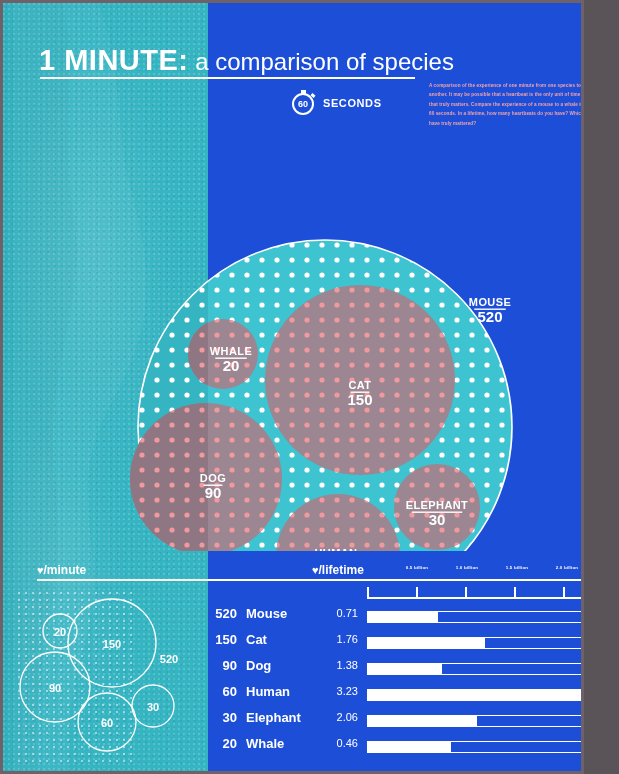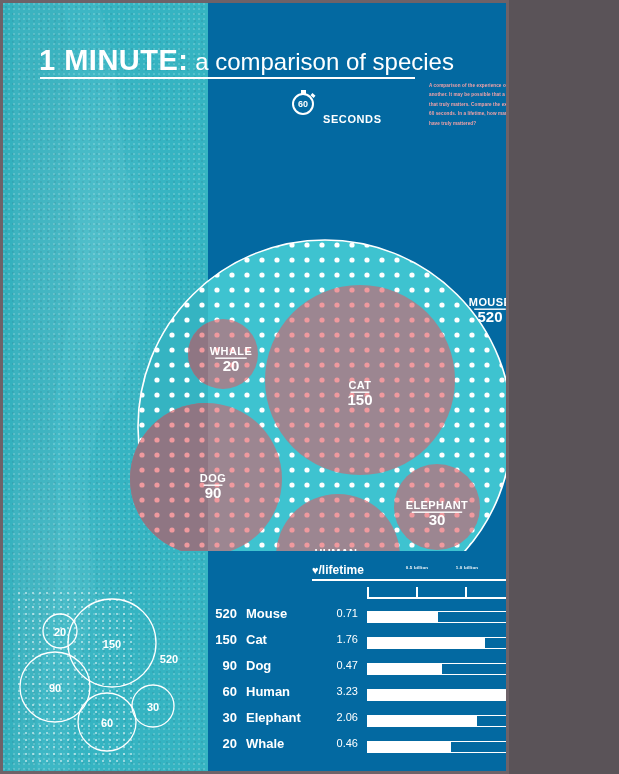--- a/index.html
+++ b/index.html
@@ -1,20 +1,20 @@
 <!DOCTYPE html>
 <html><head>
 <meta charset="utf-8">
 <style>
   html,body{margin:0;padding:0;background:#5a5358;}
   body{font-family:"Liberation Sans",sans-serif;}
 
   #page{
-    position:relative;width:509px;height:774px;overflow:hidden;
-    background:#0369a1;
+    position:relative;width:584px;height:774px;overflow:hidden;
+    background:#1d4ed8;
     border:3px solid #6e6268;
     box-sizing:border-box;
   }
 
   
   .texture-band{
     position:absolute;left:0;top:0;width:205px;height:100%;
     background-color:#35b4c2;
     background-image:
       radial-gradient(circle at 1px 1px, rgba(255,255,255,.17) 1px, transparent 1.4px),
@@ -44,21 +44,21 @@
   .stopwatch{position:absolute;left:289px;top:88px;width:100px;height:26px;}
   .sw-circle{
     position:absolute;left:0;top:2px;width:22px;height:22px;border-radius:50%;
     border:2.5px solid #fff;box-sizing:border-box;
     display:flex;align-items:center;justify-content:center;
   }
   .sw-circle span{font-size:9px;font-weight:bold;color:#fff;line-height:1;}
   .sw-stem{position:absolute;left:9px;top:-1px;width:5px;height:4px;background:#fff;}
   .sw-knob{position:absolute;left:19px;top:3px;width:4px;height:3px;background:#fff;transform:rotate(40deg);}
   .sw-label{
-    position:absolute;left:31px;top:22px;font-size:11px;font-weight:bold;
+    position:absolute;left:31px;top:6px;font-size:11px;font-weight:bold;
     color:#fff;letter-spacing:.6px;
   }
 
   .blurb{
     position:absolute;left:426px;top:78px;width:160px;
     font-size:4.6px;line-height:2.05;font-weight:bold;color:#f4a3a8;
     letter-spacing:.1px;
   }
 
   
@@ -197,20 +197,26 @@
           <g>
             <text x="487" y="185" text-anchor="middle" fill="#ffffff" font-family="&quot;Liberation Sans&quot;, sans-serif" font-size="11" font-weight="bold" letter-spacing="0.4">MOUSE</text>
             <rect x="471.25" y="187.5" width="31.5" height="1.4" fill="#ffffff"></rect>
             <text x="487" y="201" text-anchor="middle" fill="#ffffff" font-family="&quot;Liberation Sans&quot;, sans-serif" font-size="15" font-weight="bold">520</text>
           </g>
         </g>
     </svg>
   </div>
 
   <div class="panel-left">
+    <div class="panel-head">
+      <div class="ptitle">
+        <span class="heart">♥</span><span>/minute</span>
+      </div>
+      <div class="panel-rule" style="left:34px;top:16px;width:275px;"></div>
+    </div>
 
     <svg class="mini-bubbles" viewBox="0 0 180 175">
       <defs>
         <pattern id="pat-mini" width="7" height="7" patternUnits="userSpaceOnUse">
           <circle cx="2" cy="2" r="1" fill="#ffffff" opacity="0.65"></circle>
         </pattern>
         <clipPath id="clip-mini">
             <rect x="0" y="0" width="118" height="175"></rect>
           </clipPath>
       </defs>
@@ -288,21 +294,21 @@
 
     <div class="life-col">
       <div id="life-rows">
           <div class="life-row">
             <div class="life-val">0.71</div>
           </div>
           <div class="life-row">
             <div class="life-val">1.76</div>
           </div>
           <div class="life-row">
-            <div class="life-val">0.47</div>
+            <div class="life-val">1.38</div>
           </div>
           <div class="life-row">
             <div class="life-val">3.23</div>
           </div>
           <div class="life-row">
             <div class="life-val">2.06</div>
           </div>
           <div class="life-row">
             <div class="life-val">0.46</div>
           </div>

